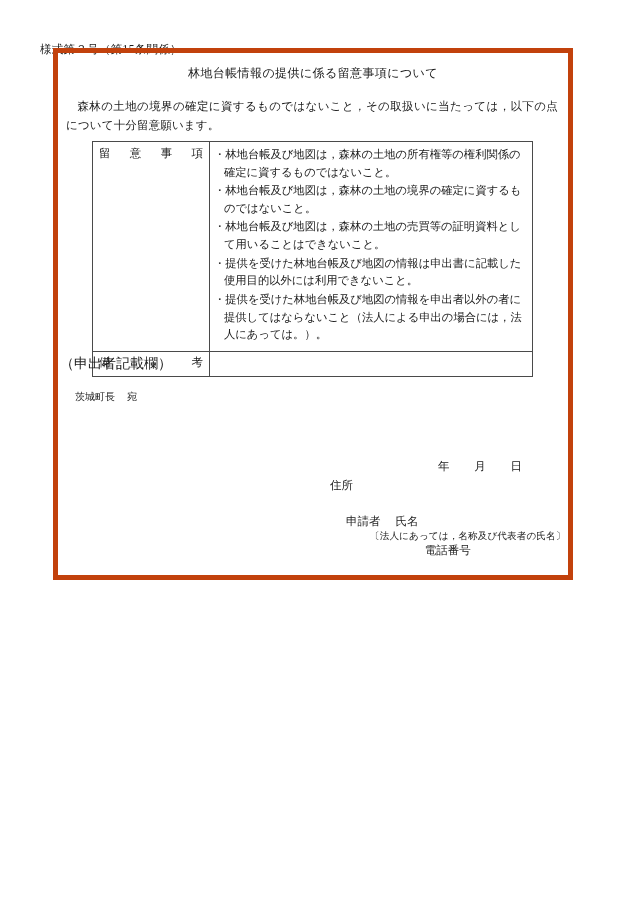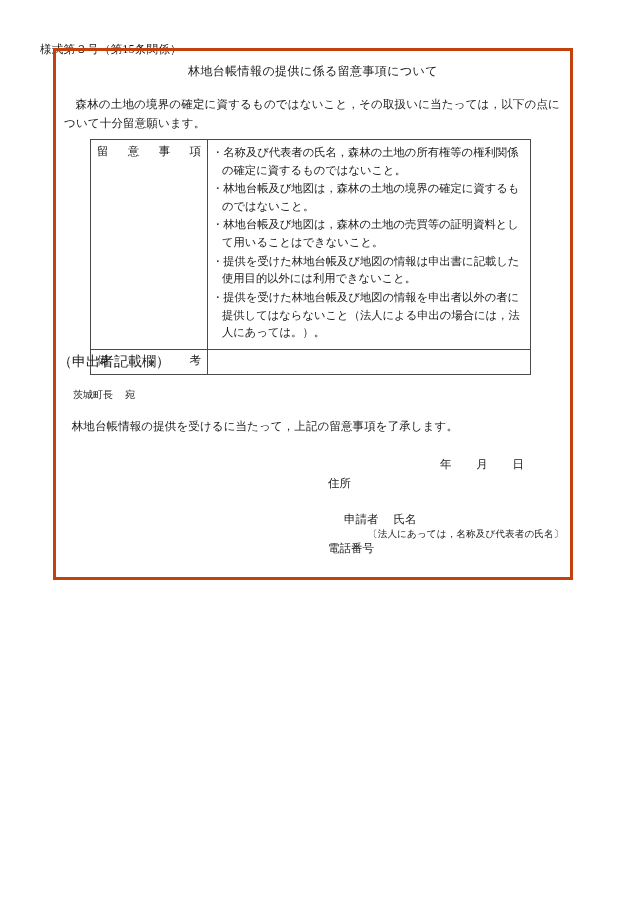--- a/index.html
+++ b/index.html
@@ -27,21 +27,21 @@
     white-space: nowrap;
   }
 
   
   .sheet-frame {
     position: absolute;
     left: 53px;
     top: 48px;
     width: 520px;
     height: 532px;
-    border: 3px solid #c2410c;
+    border: 5px solid #c2410c;
     box-sizing: border-box;
     text-decoration: underline;
   }
 
   .doc-title {
     position: absolute;
     left: 0;
     right: 0;
     top: 12px;
     text-align: center;
@@ -161,21 +161,21 @@
     line-height: 1.0;
   }
   .sig-address { margin: 0 0 24px 0; }
   .sig-name-row { margin: 0; }
   .sig-name-row .role { margin-right: 1.3em; padding-left: 16px; }
   .sig-bracket-note {
     margin: 4px 0 4px 40px;
     font-size: 9.6px;
     letter-spacing: 0.1px;
   }
-  .sig-phone { margin: 0; }
+  .sig-phone { margin: 0; text-align: center; }
 </style>
 </head>
 <body>
 
 <div class="form-code">様式第３号（第15条関係）</div>
 
 <div class="sheet-frame">
 
   <div class="doc-title">林地台帳情報の提供に係る留意事項について</div>
 
@@ -187,21 +187,21 @@
         <td class="label-cell">
           <span class="label-spread">
             <span>留</span>
             <span>意</span>
             <span>事</span>
             <span>項</span>
           </span>
         </td>
         <td class="body-cell">
           <ul class="note-list">
-            <li>名称及び代表者の氏名，森林の土地の所有権等の権利関係の確定に資するものではないこと。</li>
+            <li>林地台帳及び地図は，森林の土地の所有権等の権利関係の確定に資するものではないこと。</li>
             <li>林地台帳及び地図は，森林の土地の境界の確定に資するものではないこと。</li>
             <li>林地台帳及び地図は，森林の土地の売買等の証明資料として用いることはできないこと。</li>
             <li>提供を受けた林地台帳及び地図の情報は申出書に記載した使用目的以外には利用できないこと。</li>
             <li>提供を受けた林地台帳及び地図の情報を申出者以外の者に提供してはならないこと（法人による申出の場合には，法人にあっては。）。</li>
           </ul>
         </td>
       </tr>
       <tr>
         <td class="label-cell remarks-label">
           <span class="label-spread">
@@ -213,21 +213,20 @@
       </tr>
     </tbody>
   </table>
 
   <div class="applicant-note">（申出者記載欄）</div>
 
   <div class="addressee">
     <span>茨城町長</span><span class="to-word">宛</span>
   </div>
 
-  <div class="consent-line">林地台帳情報の提供を受けるに当たって，上記の留意事項を了承します。</div>
 
   <div class="date-line">
     <span>年</span>
     <span>月</span>
     <span>日</span>
   </div>
 
   <div class="signature-block">
     <p class="sig-address">住所</p>
     <p class="sig-name-row">

